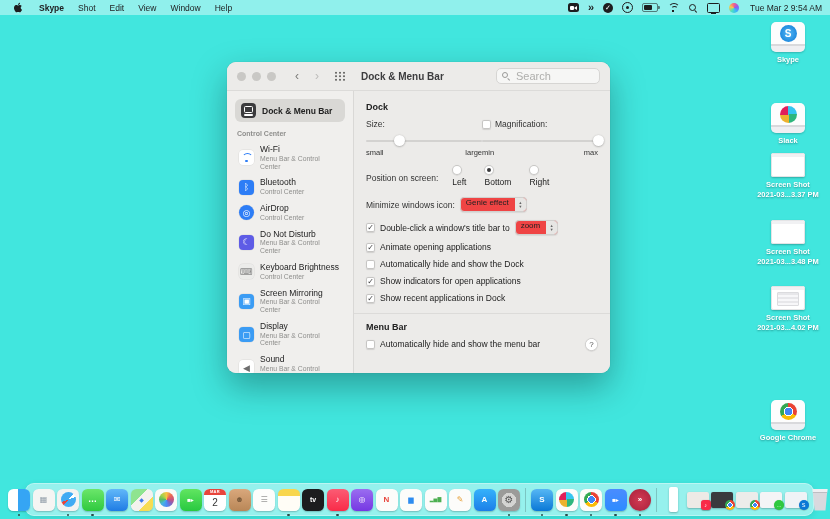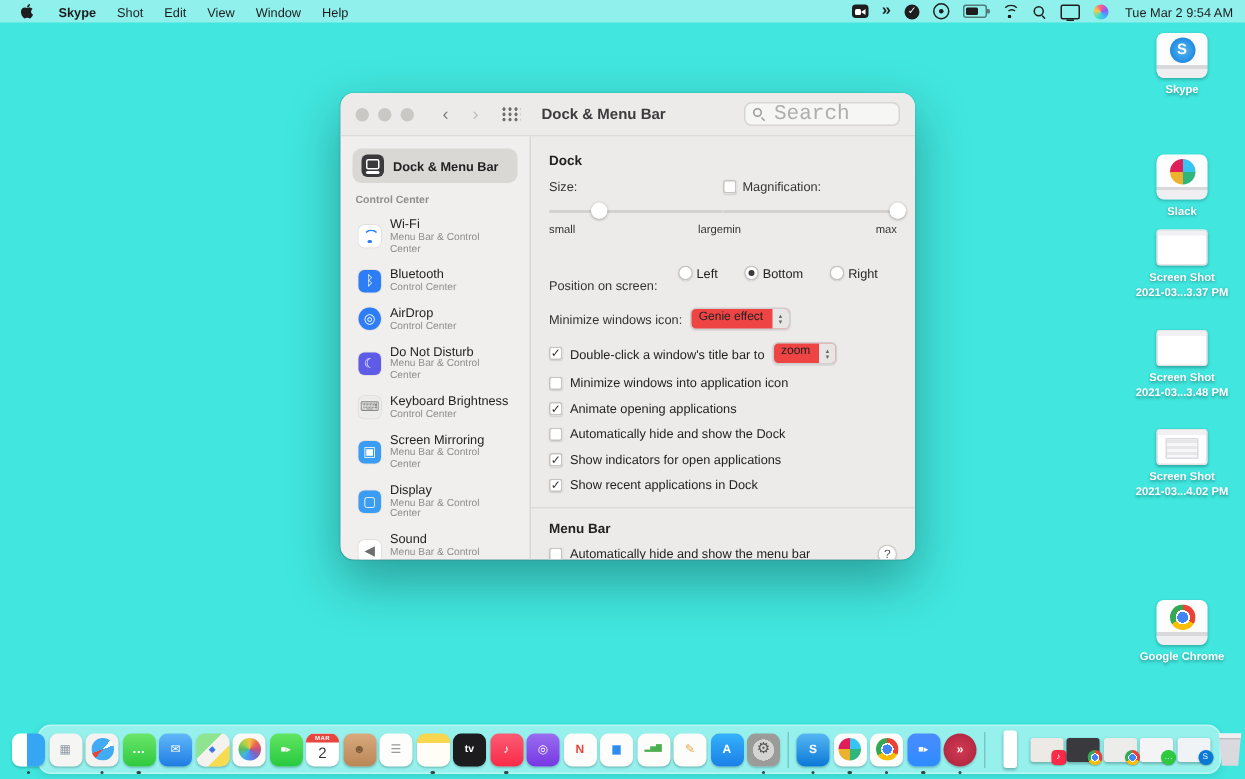--- a/index.html
+++ b/index.html
@@ -48,21 +48,21 @@
   .lights{display:flex;gap:6px;margin-right:8px}
   .light{width:9px;height:9px;border-radius:50%;background:#C9C8C5}
   .navchev{font-size:12px;color:#7a7a78;padding:0 5px;line-height:1}
   .navchev.fwd{color:#BDBCBA}
   .grid-icon{width:13px;height:10px;margin:0 4px;background-image:radial-gradient(circle,#6f6f6d 1px,transparent 1.1px);background-size:4px 3.5px;background-position:0 0}
   .win-title{font-weight:700;font-size:10px;color:#3c3c3e;margin-left:4px;flex:1}
   .searchbox{width:104px;height:16px;border:1px solid #D6D5D3;background:rgba(255,255,255,.55);border-radius:5px;display:flex;align-items:center;padding:0 5px;gap:4px;box-sizing:border-box}
   .searchbox .mag{width:8px;height:8px;position:relative;flex:none}
   .searchbox .mag::before{content:"";position:absolute;left:0;top:0;width:4px;height:4px;border:1.1px solid #9a9a98;border-radius:50%}
   .searchbox .mag::after{content:"";position:absolute;left:5.5px;top:5.5px;width:2.5px;height:1.2px;background:#9a9a98;transform:rotate(45deg);transform-origin:0 0}
-  .searchbox input{border:none;outline:none;background:transparent;font-size:14px;color:#444;width:100%;font-family:Liberation Mono, monospace}
+  .searchbox input{border:none;outline:none;background:transparent;font-size:11px;color:#444;width:100%;font-family:Liberation Sans, sans-serif}
   .searchbox input::placeholder{color:#AeaEAC}
 
   .win-body{flex:1;display:flex;min-height:0}
   .sidebar{width:127px;flex:none;background:#F0EFED;border-right:1px solid #D9D8D6;padding:8px 8px 0 8px;box-sizing:border-box;overflow:hidden}
   .sb-selected{display:flex;align-items:center;gap:6px;background:#D9D8D5;border-radius:6px;padding:4px 6px;margin-bottom:6px}
   .sb-selected .label{font-size:8.5px;font-weight:600;color:#222}
   .dmb-icon{width:15px;height:15px;border-radius:4px;background:#3A3A3C;position:relative;flex:none}
   .dmb-icon::before{content:"";position:absolute;left:3px;top:3px;width:7px;height:4.5px;border:1px solid #fff;border-radius:1.5px}
   .dmb-icon::after{content:"";position:absolute;left:3px;bottom:2.5px;width:9px;height:1.6px;background:#fff;border-radius:1px}
   .sb-section{font-size:7px;font-weight:700;color:#8E8E8C;margin:8px 2px 4px}
@@ -71,30 +71,30 @@
   .sb-item .t{font-size:8.5px;color:#222}
   .sb-item .s{font-size:6.8px;color:#8E8E8C}
   .mini{width:15px;height:15px;border-radius:4px;flex:none;display:flex;align-items:center;justify-content:center;font-size:9px;box-shadow:0 0 0 .5px rgba(0,0,0,.08);position:relative}
   .mini.round{border-radius:50%}
   .mini.wifi-blue{background:#fff}
   .mini.wifi-blue::before{content:"";position:absolute;left:50%;top:3px;width:9px;height:9px;margin-left:-4.5px;border:1.5px solid #2D7DF6;border-color:#2D7DF6 transparent transparent transparent;border-radius:50%}
   .mini.wifi-blue::after{content:"";position:absolute;left:50%;bottom:3px;width:2.5px;height:2.5px;margin-left:-1.25px;background:#2D7DF6;border-radius:50%}
 
   .pane{flex:1;position:relative;padding:11px 12px 0 12px;box-sizing:border-box;background:#ECEBE9;overflow:hidden}
   .pane h3{margin:0 0 7px;font-size:9px;color:#222}
-  .cols{display:flex;margin-bottom:20px}
+  .cols{display:flex;margin-bottom:8px}
   .col{flex:1}
   .ctl-label{font-size:8.5px;color:#333;margin-bottom:6px;display:flex;align-items:center;gap:4px}
   .slider{position:relative;height:11px;margin:2px 0 1px}
   .slider .track{position:absolute;left:0;right:0;top:4.5px;height:2.5px;background:#D3D2D0;border-radius:2px}
   .slider .thumb{position:absolute;top:0;width:11px;height:11px;background:#fff;border-radius:50%;box-shadow:0 .5px 2px rgba(0,0,0,.35);margin-left:-5.5px}
   .minmax{display:flex;justify-content:space-between;font-size:7.5px;color:#333;margin-top:2px}
   .pos-row{display:flex;align-items:flex-start;gap:14px;margin:4px 0 10px}
   .pos-row .lbl{font-size:8.5px;color:#333;margin-top:8px}
-  .pos-opt{display:flex;flex-direction:row;align-items:center;gap:2px}
+  .pos-opt{display:flex;flex-direction:column;align-items:flex-start;gap:2px}
   .radio{width:10px;height:10px;border-radius:50%;background:#fff;box-shadow:inset 0 0 0 1px #C6C5C3,0 .5px 1px rgba(0,0,0,.15);position:relative}
   .radio.on::before{content:"";position:absolute;left:3px;top:3px;width:4px;height:4px;border-radius:50%;background:#3a3a3c}
   .pos-opt .pl{font-size:8.5px;color:#222}
   .sel{display:inline-flex;background:#ef4444;border:1px solid #D1D0CE;border-radius:4px;height:13px;padding-left:5px;box-shadow:0 .5px 1px rgba(0,0,0,.08)}
   .sel .v{font-size:8px;color:#222;padding-right:6px;white-space:nowrap}
   .sel .a{width:11px;align-self:stretch;background:#E7E6E4;border-radius:0 3px 3px 0;display:flex;flex-direction:column;align-items:center;justify-content:center;line-height:3.5px;font-size:4.5px;color:#666}
   .mw-row{display:flex;align-items:center;gap:5px;margin:2px 0 8px}
   .mw-row .lbl{font-size:8.5px;color:#333}
   .cb-row{display:flex;align-items:center;gap:5px;margin-bottom:7px}
   .cb{width:9px;height:9px;border-radius:2px;background:#fff;box-shadow:inset 0 0 0 1px #C6C5C3,0 .5px 1px rgba(0,0,0,.12);flex:none;display:flex;align-items:center;justify-content:center;font-size:8px;color:#3a3a3c}
@@ -360,24 +360,20 @@
             <span class="lbl">Double-click a window's title bar to</span>
             <span class="sel">
               <span class="v">zoom</span>
               <span class="a">
                 <span>▴</span>
                 <span>▾</span>
               </span>
             </span>
           </div>
           <div class="cb-row">
-            <span class="cb"></span>
-            <span class="lbl">Minimize windows into application icon</span>
-          </div>
-          <div class="cb-row">
             <span class="cb">✓</span>
             <span class="lbl">Animate opening applications</span>
           </div>
           <div class="cb-row">
             <span class="cb"></span>
             <span class="lbl">Automatically hide and show the Dock</span>
           </div>
           <div class="cb-row">
             <span class="cb">✓</span>
             <span class="lbl">Show indicators for open applications</span>

